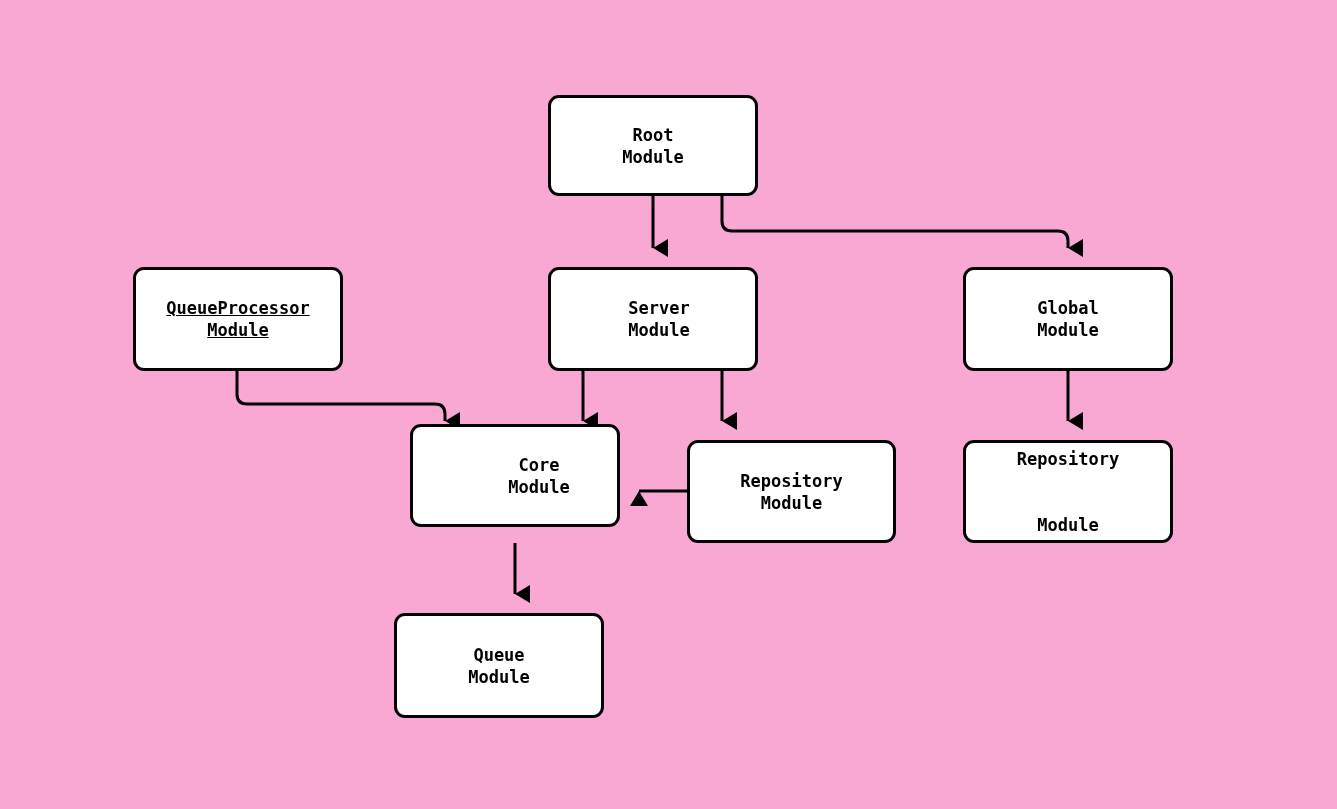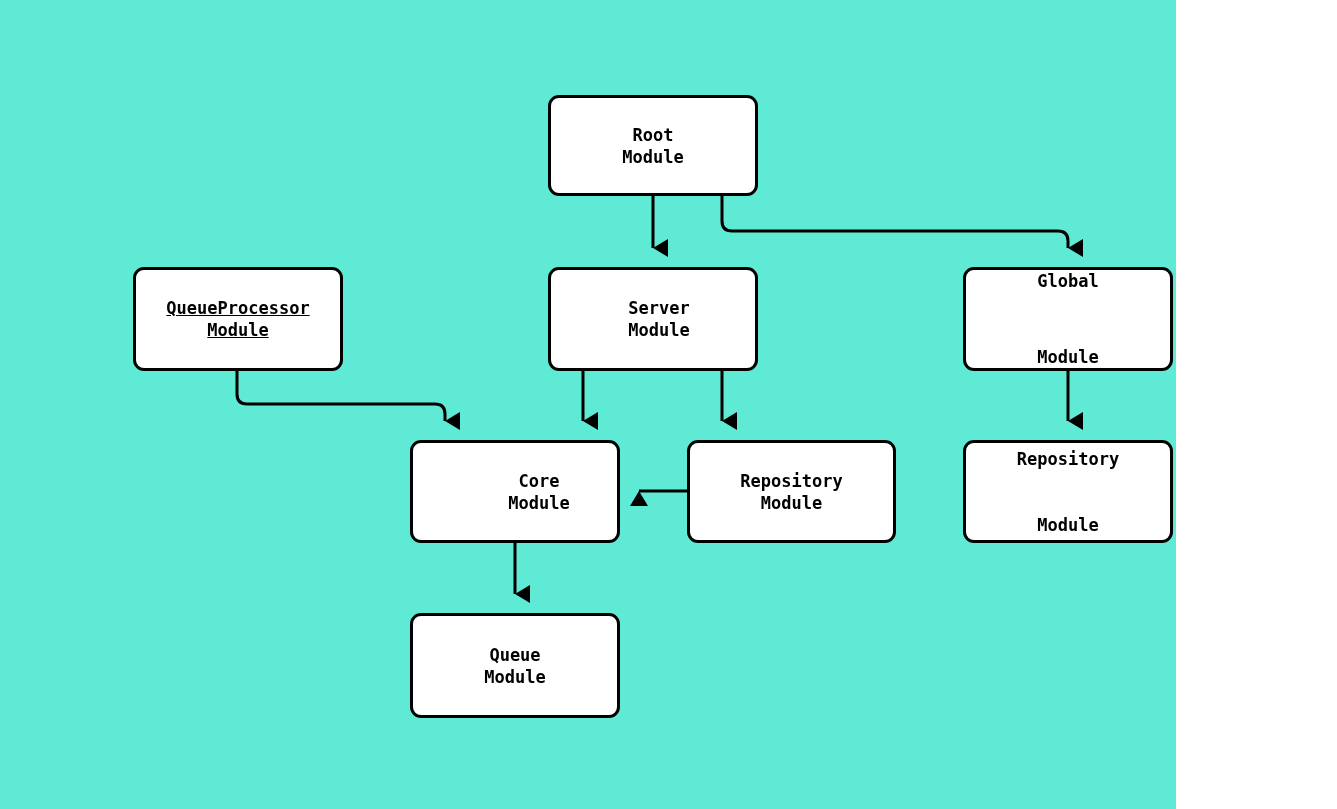--- a/index.html
+++ b/index.html
@@ -9,23 +9,23 @@
     background: #ffffff;
   }
   body {
     width: 1337px;
     height: 809px;
     overflow: hidden;
     font-family: "DejaVu Sans Mono", "Liberation Mono", monospace;
   }
   #diagram-root {
     position: relative;
-    width: 1176px;
+    width: 1337px;
     height: 809px;
-    background: #5eead4;
+    background: #f9a8d4;
   }
   #diagram-svg {
     position: absolute;
     top: 0;
     left: 0;
     width: 1337px;
     height: 809px;
     display: block;
   }
   .node-box {
@@ -82,38 +82,38 @@
   <div class="node-box" style="left: 133px; top: 267px; width: 210px; height: 104px; text-decoration: underline;">
     <div class="node-label">QueueProcessor</div>
     <div class="node-label">Module</div>
   </div>
 
   <div class="node-box" style="left: 548px; top: 267px; width: 210px; height: 104px; padding-left: 12px;">
     <div class="node-label">Server</div>
     <div class="node-label">Module</div>
   </div>
 
-  <div class="node-box" style="left: 963px; top: 267px; width: 210px; height: 104px; justify-content: space-between;">
+  <div class="node-box" style="left: 963px; top: 267px; width: 210px; height: 104px;">
     <div class="node-label">Global</div>
     <div class="node-label">Module</div>
   </div>
 
-  <div class="node-box" style="left: 410px; top: 440px; width: 210px; height: 103px; padding-left: 48px;">
+  <div class="node-box" style="left: 410px; top: 424px; width: 210px; height: 103px; padding-left: 48px;">
     <div class="node-label">Core</div>
     <div class="node-label">Module</div>
   </div>
 
   <div class="node-box" style="left: 687px; top: 440px; width: 209px; height: 103px;">
     <div class="node-label">Repository</div>
     <div class="node-label">Module</div>
   </div>
 
   <div class="node-box" style="left: 963px; top: 440px; width: 210px; height: 103px; gap: 44px;">
     <div class="node-label">Repository</div>
     <div class="node-label">Module</div>
   </div>
 
-  <div class="node-box" style="left: 410px; top: 613px; width: 210px; height: 105px;">
+  <div class="node-box" style="left: 394px; top: 613px; width: 210px; height: 105px;">
     <div class="node-label">Queue</div>
     <div class="node-label">Module</div>
   </div>
 
 </div>
 
 </body></html>

